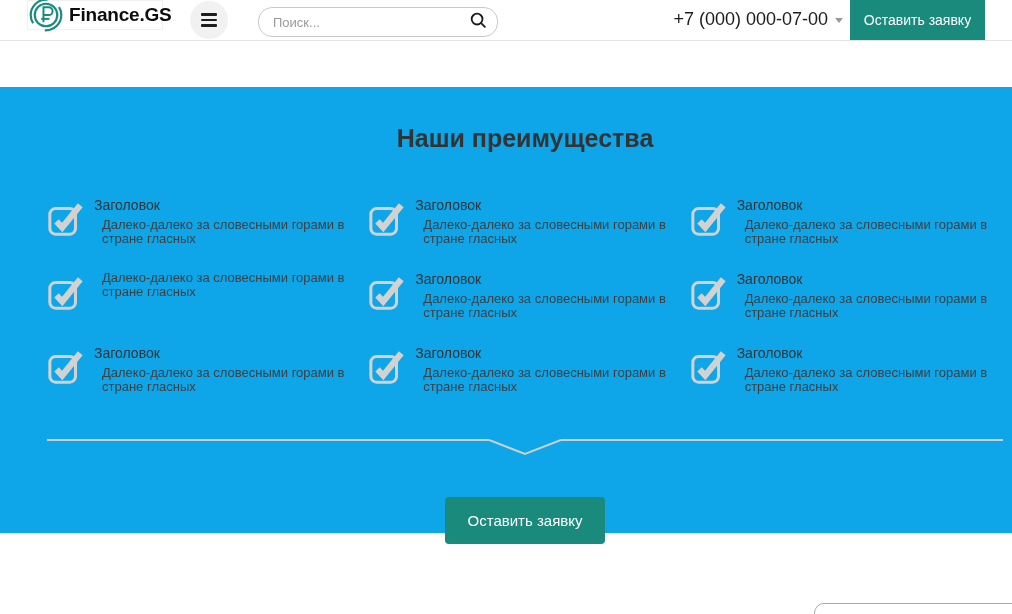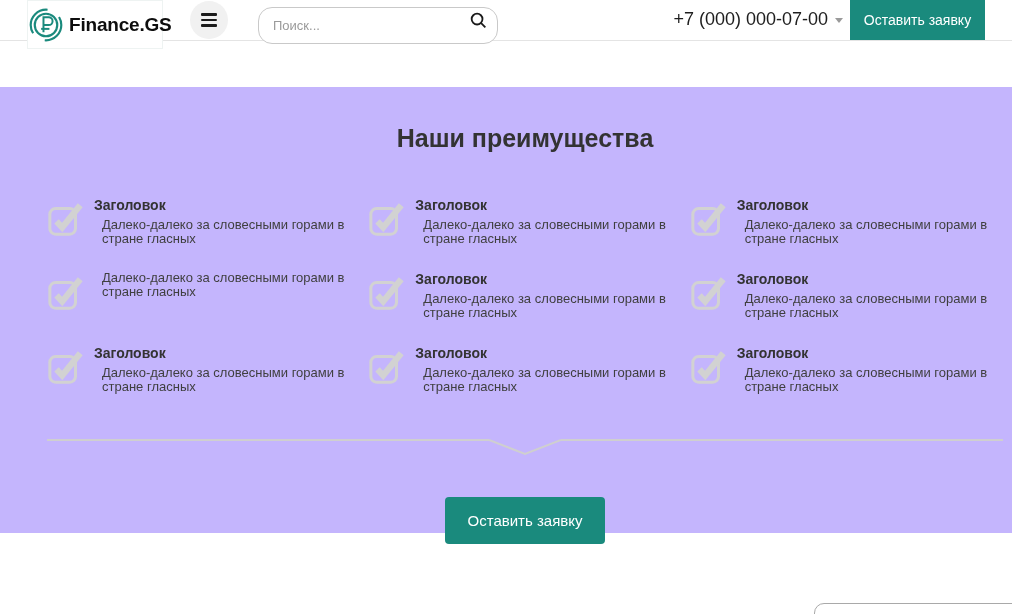--- a/index.html
+++ b/index.html
@@ -8,32 +8,32 @@
     font-family:"Liberation Sans","DejaVu Sans",sans-serif;
     background:#fff; position:relative; overflow:hidden; color:#333;
   }
 
   
   .header {
     position:relative; height:41px; background:#fff;
     border-bottom:1px solid #e4e4e4;
   }
   .logo {
-    position:absolute; left:27px; top:0; height:49px; width:136px;
+    position:absolute; left:27px; top:0; height:30px; width:136px;
     display:flex; align-items:center; gap:5px;
     border:1px solid #eef3f2; background:#fff; cursor:pointer;
   }
   .logo-text { font-size:19px; font-weight:bold; color:#0d0d0d; letter-spacing:-0.2px; }
   .menu-btn {
     position:absolute; left:190px; top:1px; width:38px; height:38px;
     border-radius:50%; background:#f1f1f1; border:none; cursor:pointer;
     display:flex; flex-direction:column; align-items:center; justify-content:center; gap:3px;
   }
   .menu-btn span { display:block; width:16px; height:2.4px; background:#1c1c1c; border-radius:1px; }
-  .search-wrap { position:absolute; left:258px; top:7px; width:240px; height:37px; }
+  .search-wrap { position:absolute; left:258px; top:7px; width:240px; height:30px; }
   .search-input {
     width:100%; height:100%; border:1px solid #c9c9c9; border-radius:14px;
     padding:0 34px 0 14px; font-size:13px; color:#555; outline:none;
     font-family:"Liberation Sans","DejaVu Sans",sans-serif; background:#fff;
   }
   .search-input::placeholder { color:#9a9a9a; }
   .search-icon { position:absolute; right:10px; top:4px; width:19px; height:19px; cursor:pointer; }
   .phone-wrap {
     position:absolute; right:169px; top:9px; display:flex; align-items:center; gap:7px;
     cursor:pointer;
@@ -44,33 +44,33 @@
     border-top:5px solid #9a9a9a; margin-top:2px;
   }
   .header-cta {
     position:absolute; left:850px; top:0; width:135px; height:40px;
     border:none; background:#1a8a7d; color:#fff; font-size:14px; cursor:pointer;
     font-family:"Liberation Sans","DejaVu Sans",sans-serif;
   }
 
   
   .gap-band { height:46px; background:#fff; }
-  .advantages { background:#c4b5fd; height:446px;padding-left:38px; }
+  .advantages { background:#0ea5e9; height:446px;padding-left:38px; }
   .container { width:956px; margin:0 auto; }
   .section-title {
     text-align:center; padding-top:37px; font-size:25px; font-weight:bold; color:#333;
   }
   .grid {
     margin-top:44px;
     display:grid; grid-template-columns:repeat(3,1fr);
     row-gap:14px; column-gap:8px;
   }
   .item { position:relative; padding-left:47px; min-height:60px; }
   .item-icon { position:absolute; left:0; top:3px; width:38px; height:38px; }
-  .item-title { font-size:14px; font-weight:bold; color:#333; margin-bottom:5px; }
+  .item-title { font-size:14px; font-weight:normal; color:#333; margin-bottom:5px; }
   .item-text { font-size:13px; color:#3f3f3f; line-height:1.08; max-width:274px;margin-left:8px; }
 
   .divider { margin-top:34px; display:flex; align-items:flex-start; }
   .divider .line { flex:1; border-top:2px solid #cfcfcf; }
   .divider svg { flex:0 0 auto; margin-top:0; }
 
   .main-cta {
     display:block; margin:40px auto 0; width:160px; height:47px;
     background:#1a8a7d; color:#fff; border:none; border-radius:4px;
     font-size:15px; cursor:pointer;

